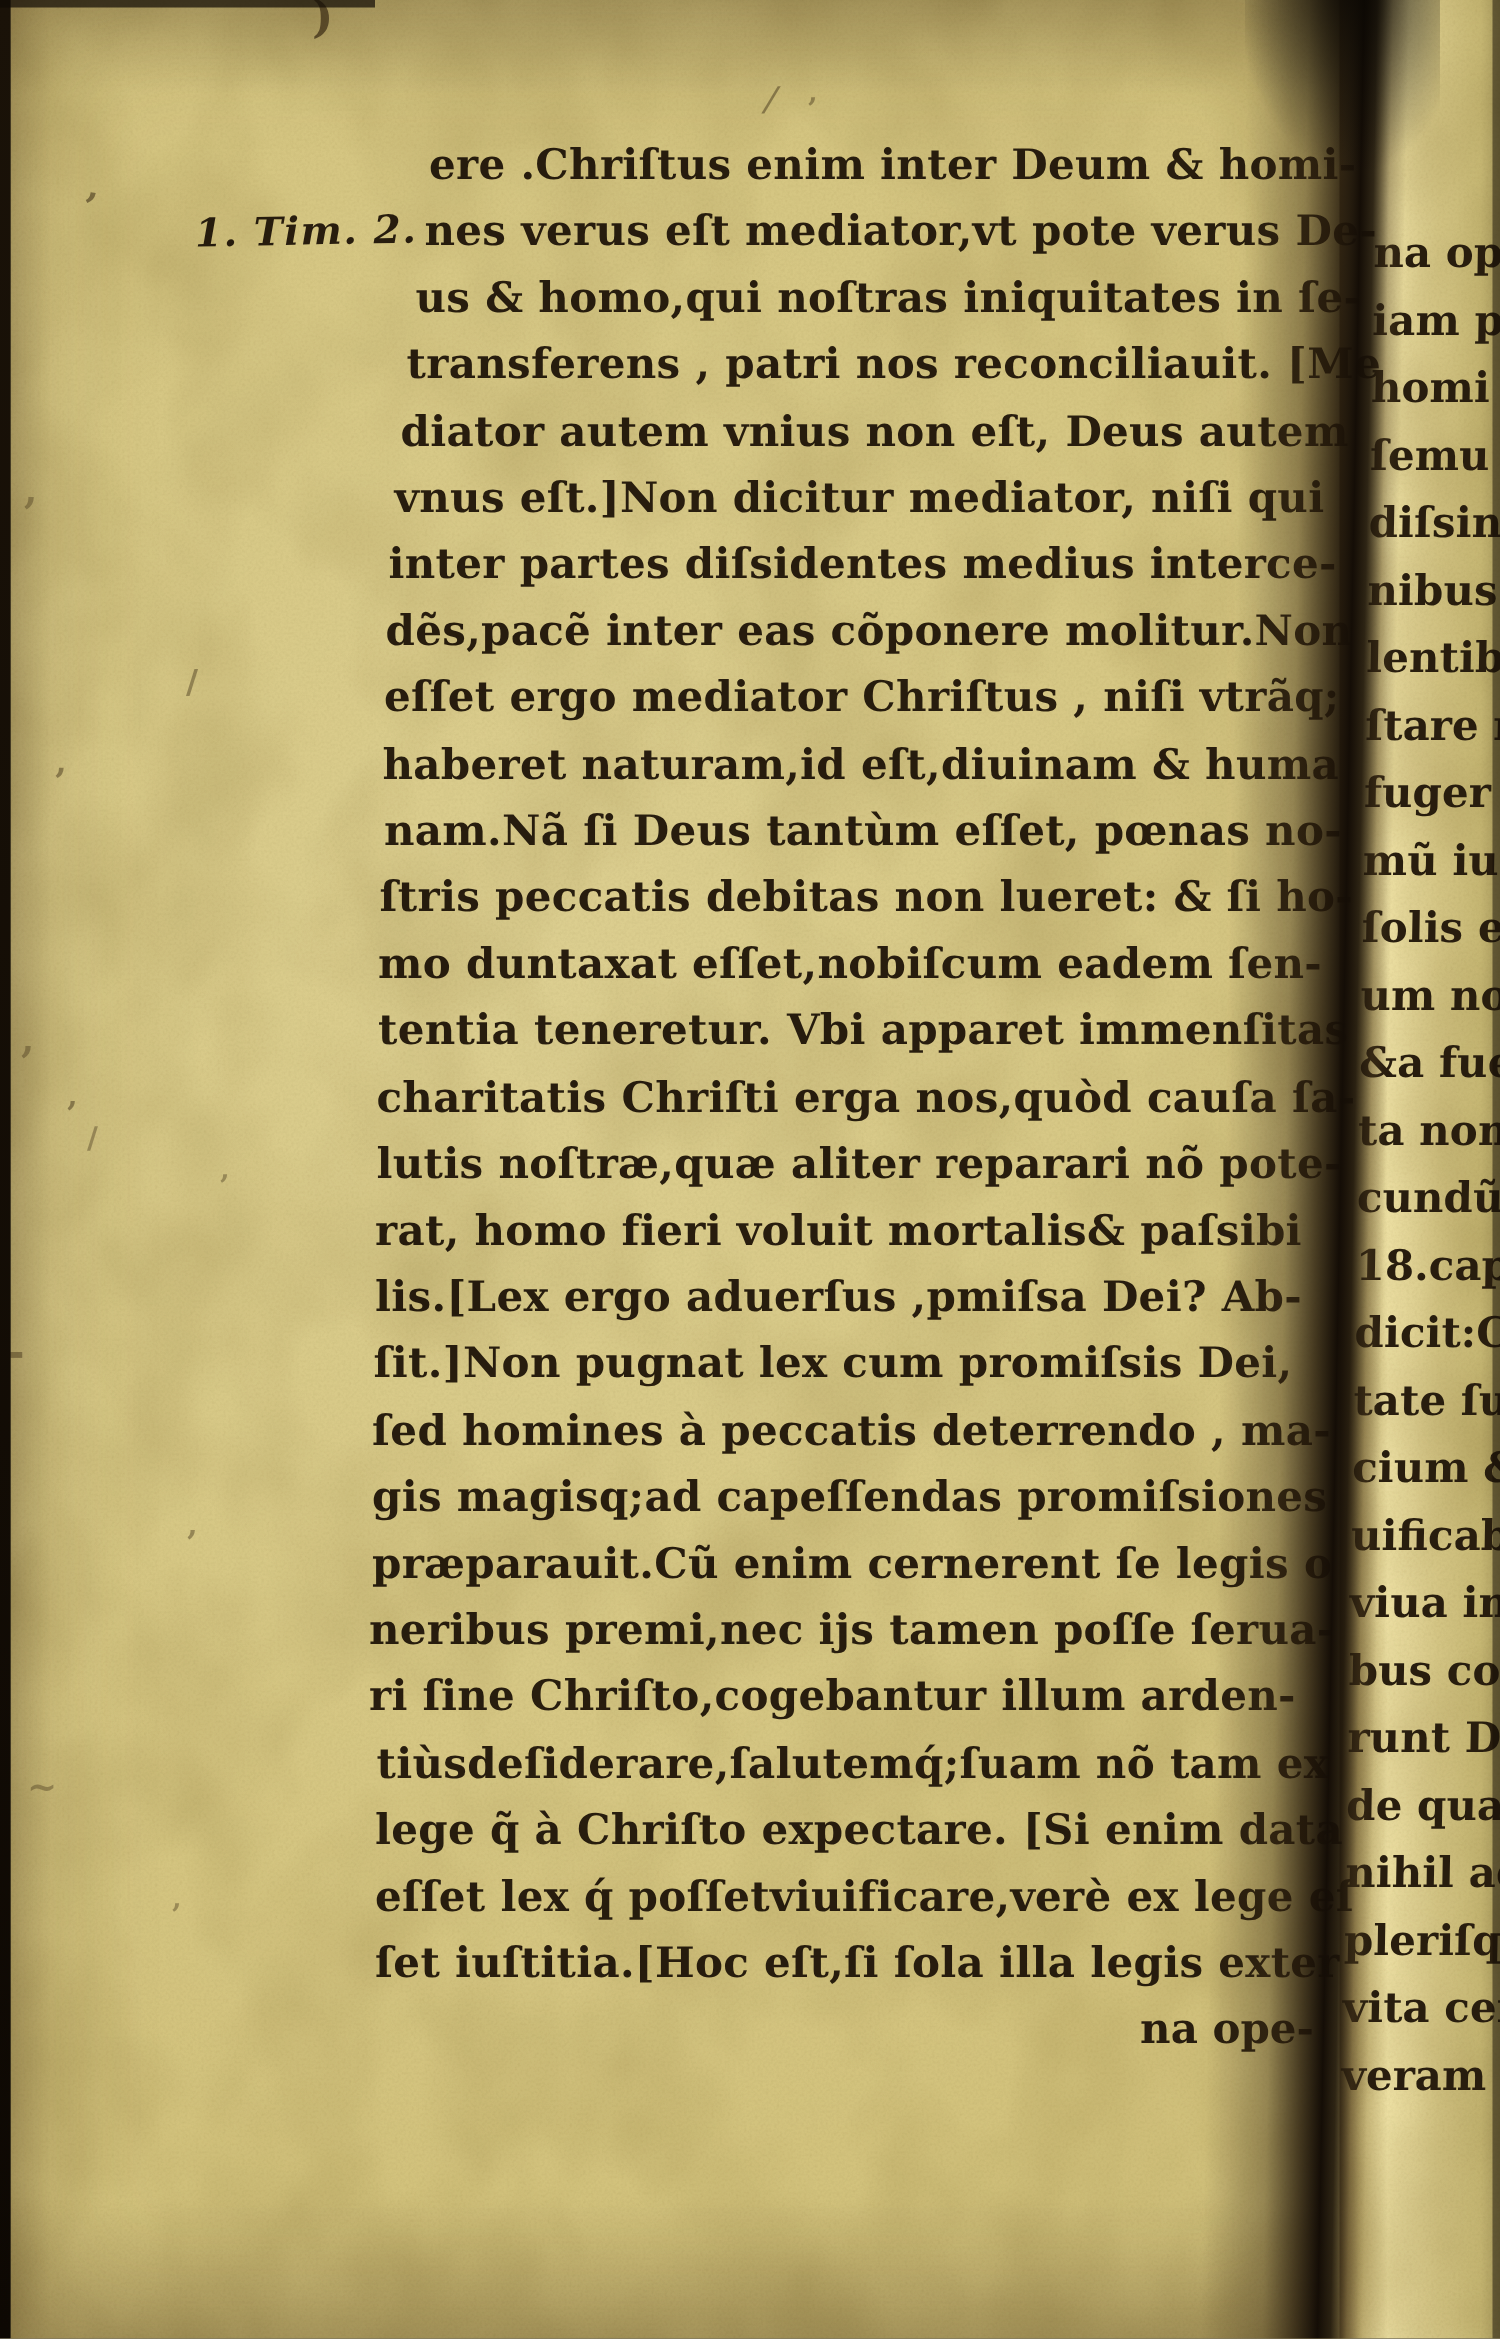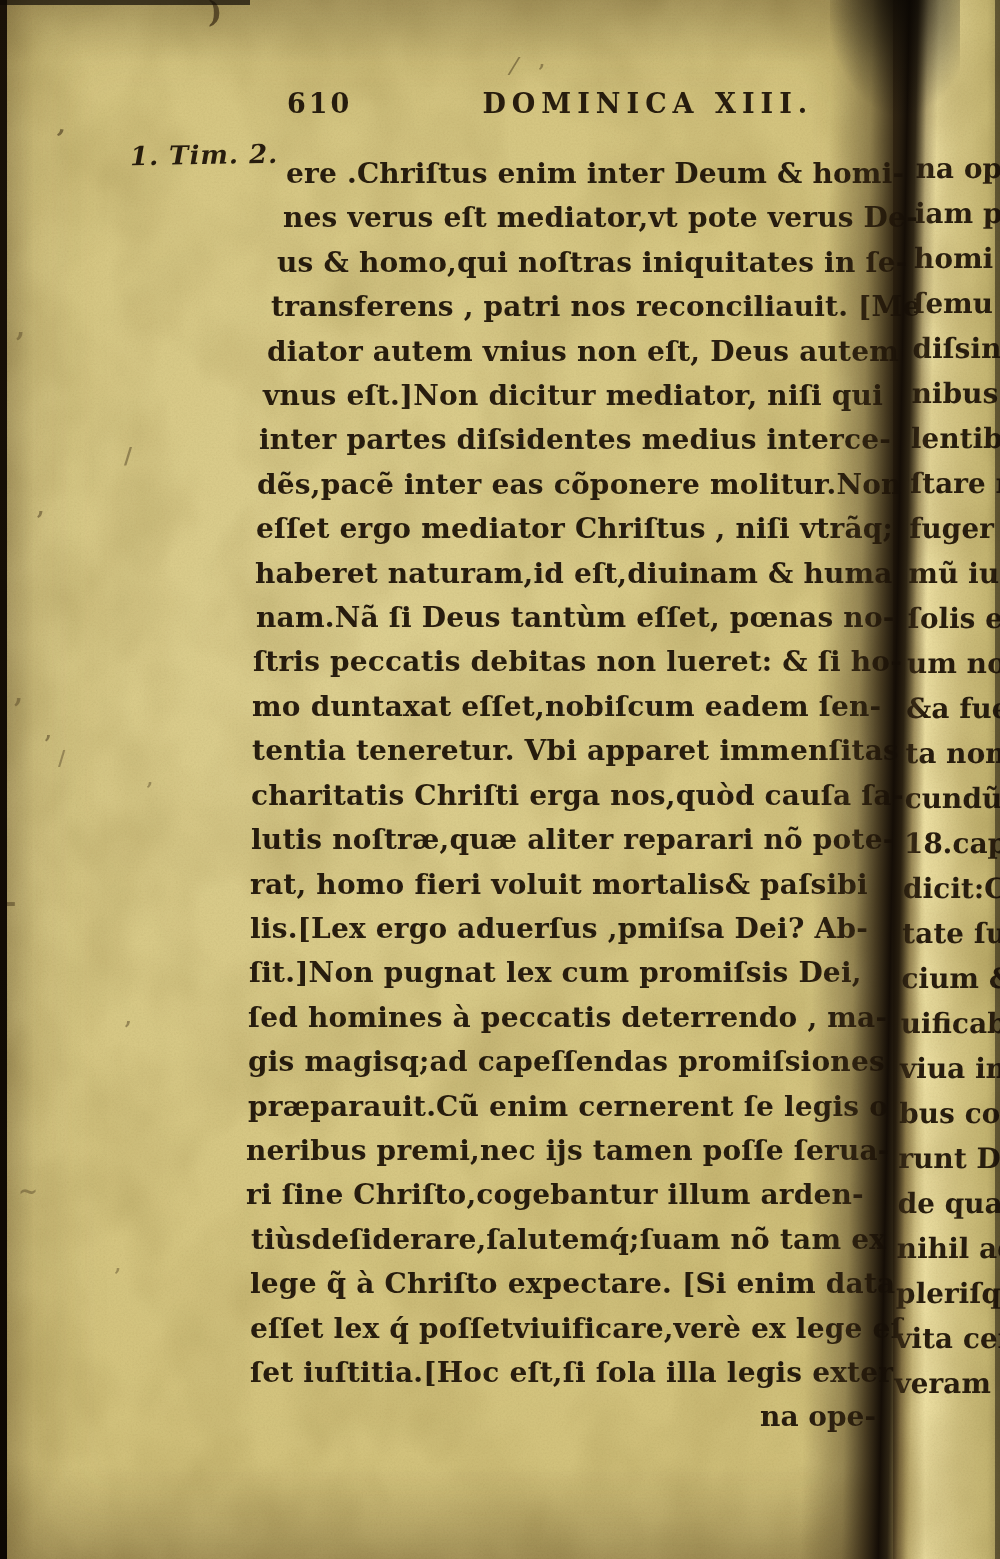--- a/index.html
+++ b/index.html
@@ -107,24 +107,20 @@
 </style>
 </head>
 <body>
 
 <div class="left-page"></div>
 <div class="right-page"></div>
 
 <div class="margin-note">1. Tim. 2.</div>
 
 <div class="text-block">
-  <div class="header-row">
-    <span class="pagenum">610</span>
-    <span class="running-title">DOMINICA XIII.</span>
-  </div>
   <div class="body-lines">
       <div class="tline">ere .Chriſtus enim inter Deum &amp; homi-</div>
       <div class="tline">nes verus eſt mediator,vt pote verus De-</div>
       <div class="tline">us &amp; homo,qui noſtras iniquitates in ſe-</div>
       <div class="tline">transferens , patri nos reconciliauit. [Me</div>
       <div class="tline">diator autem  vnius non eſt, Deus autem</div>
       <div class="tline">vnus eſt.]Non dicitur mediator, niſi qui</div>
       <div class="tline">inter partes diſsidentes medius interce-</div>
       <div class="tline">dẽs,pacẽ inter eas cõponere molitur.Non</div>
       <div class="tline">eſſet ergo mediator Chriſtus , niſi vtrãq;</div>

